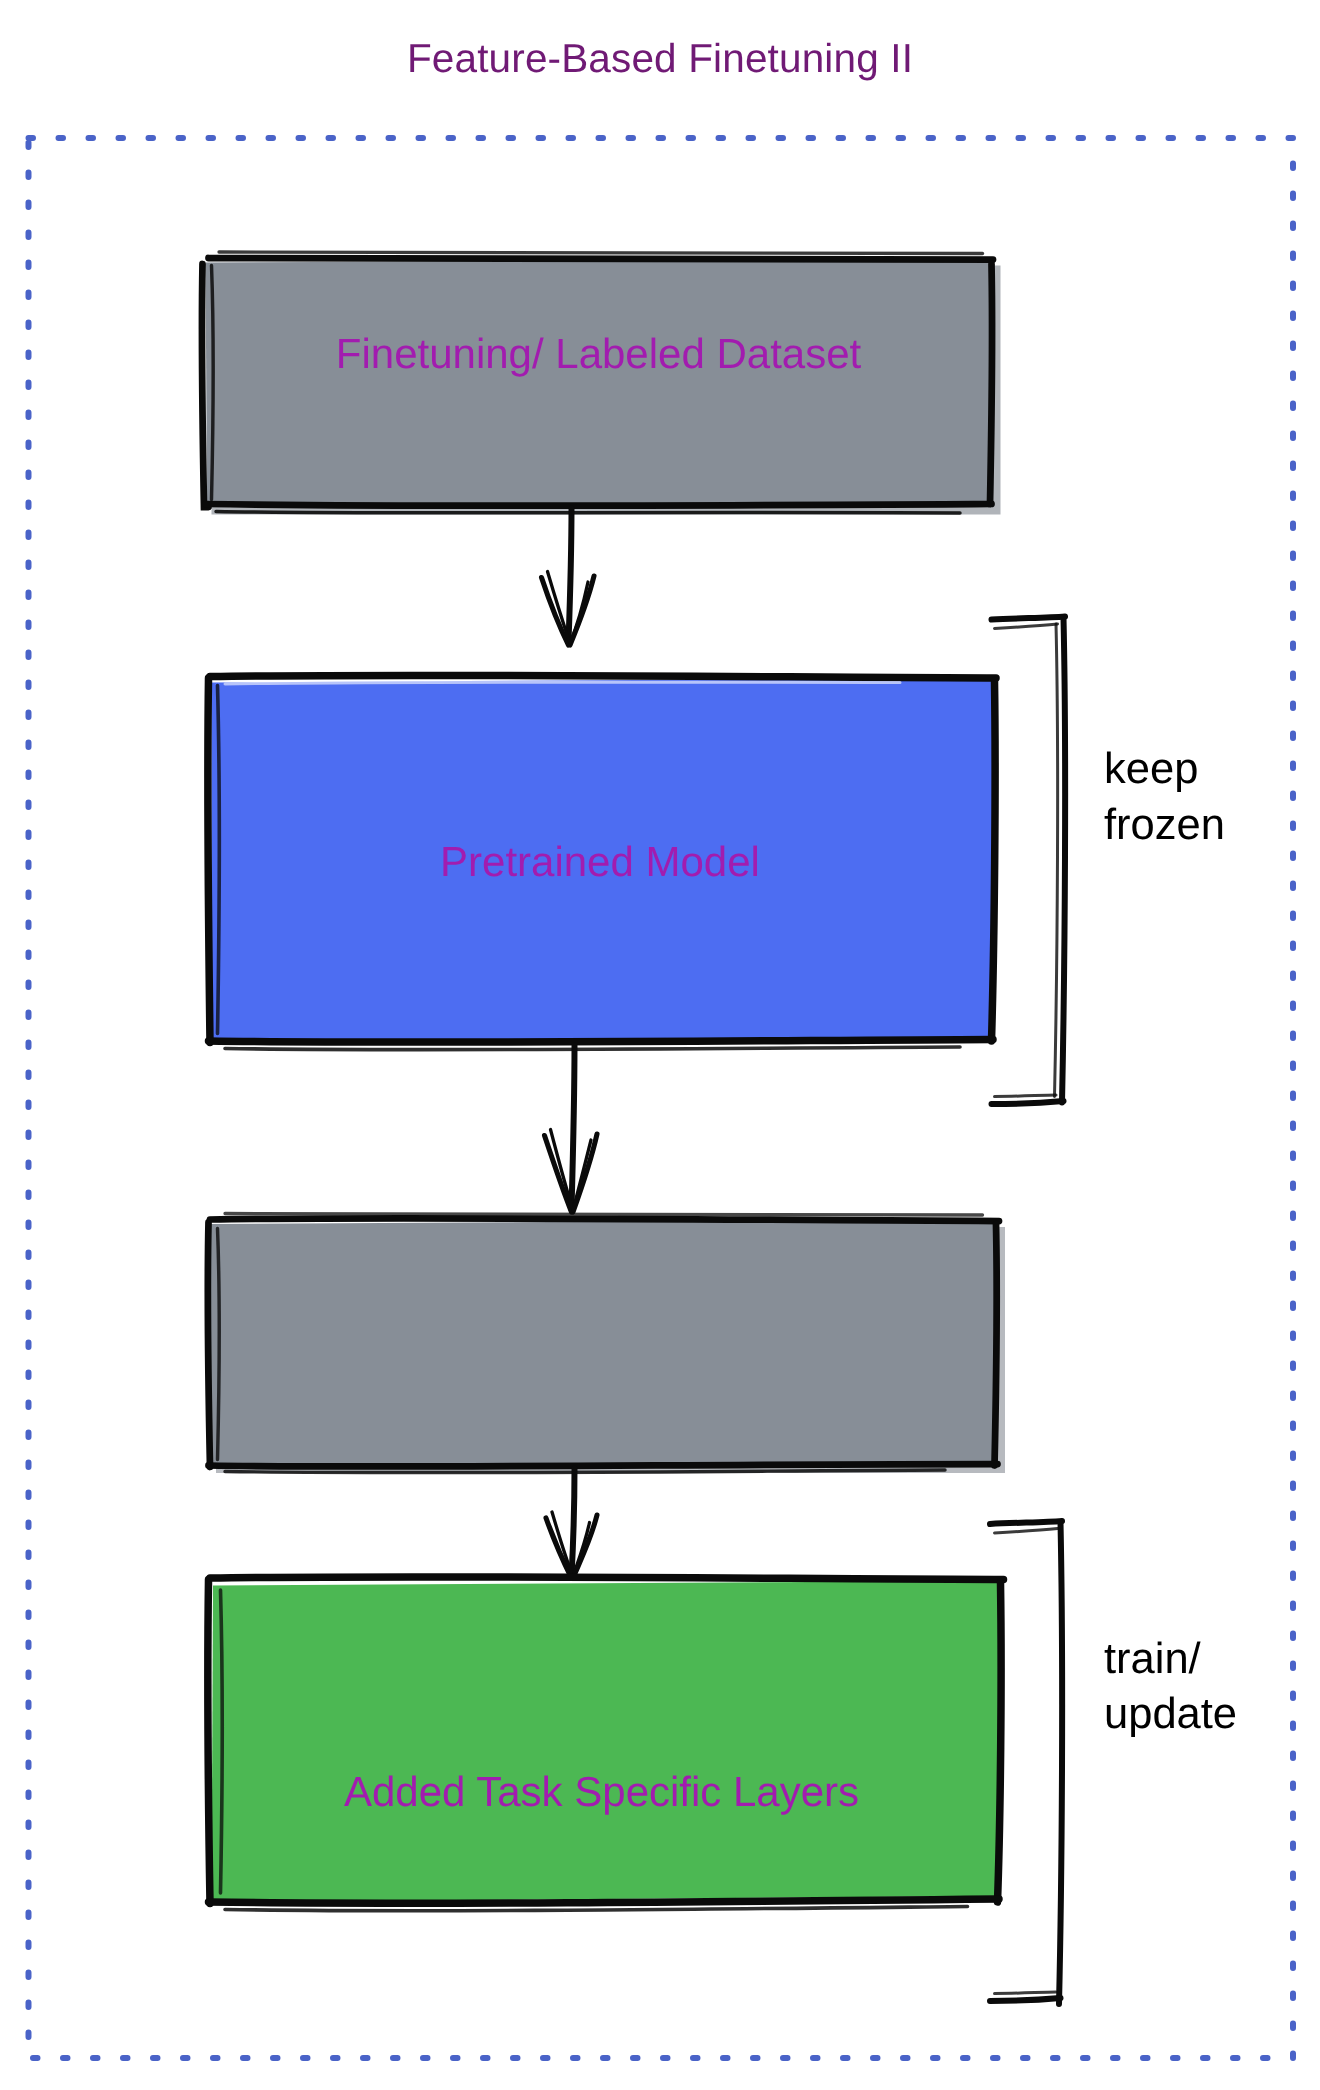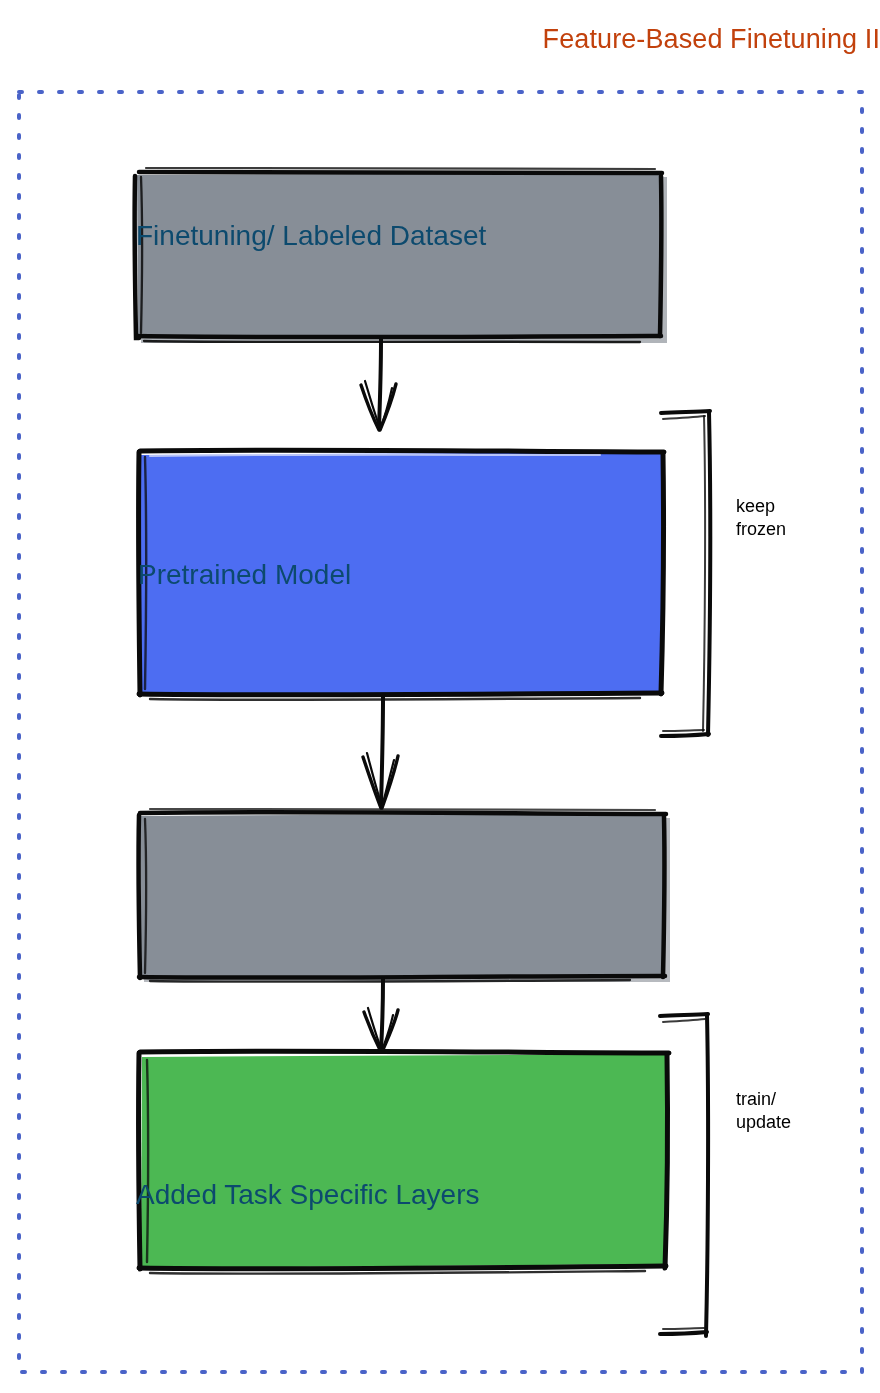--- a/index.html
+++ b/index.html
@@ -16,45 +16,46 @@
   }
   #diagram-root {
     position: absolute;
     inset: 0;
   }
   #page-title {
     position: absolute;
     top: 24px;
     left: 0;
     width: 880px;
-    text-align: right;
+    text-align: center;
     font-size: 27px;
-    color: #c2410c;
+    color: #701a75;
     font-family: "Liberation Sans", sans-serif;
     letter-spacing: 0.1px;
   }
   .svg-layer {
     position: absolute;
     top: 0;
     left: 0;
     width: 880px;
     height: 1393px;
   }
   .node-label {
     position: absolute;
-    color: #0c4a6e;
+    color: #a21caf;
     font-size: 28px;
     font-family: "Liberation Sans", sans-serif;
     white-space: nowrap;
+    text-align: center;
     pointer-events: none;
   }
   .side-label {
     position: absolute;
     color: #000000;
-    font-size: 18px;
+    font-size: 29px;
     line-height: 1.28;
     font-family: "Liberation Sans", sans-serif;
     white-space: pre-line;
   }
 </style>
 </head>
 <body>
 
 <div id="diagram-root">
 

